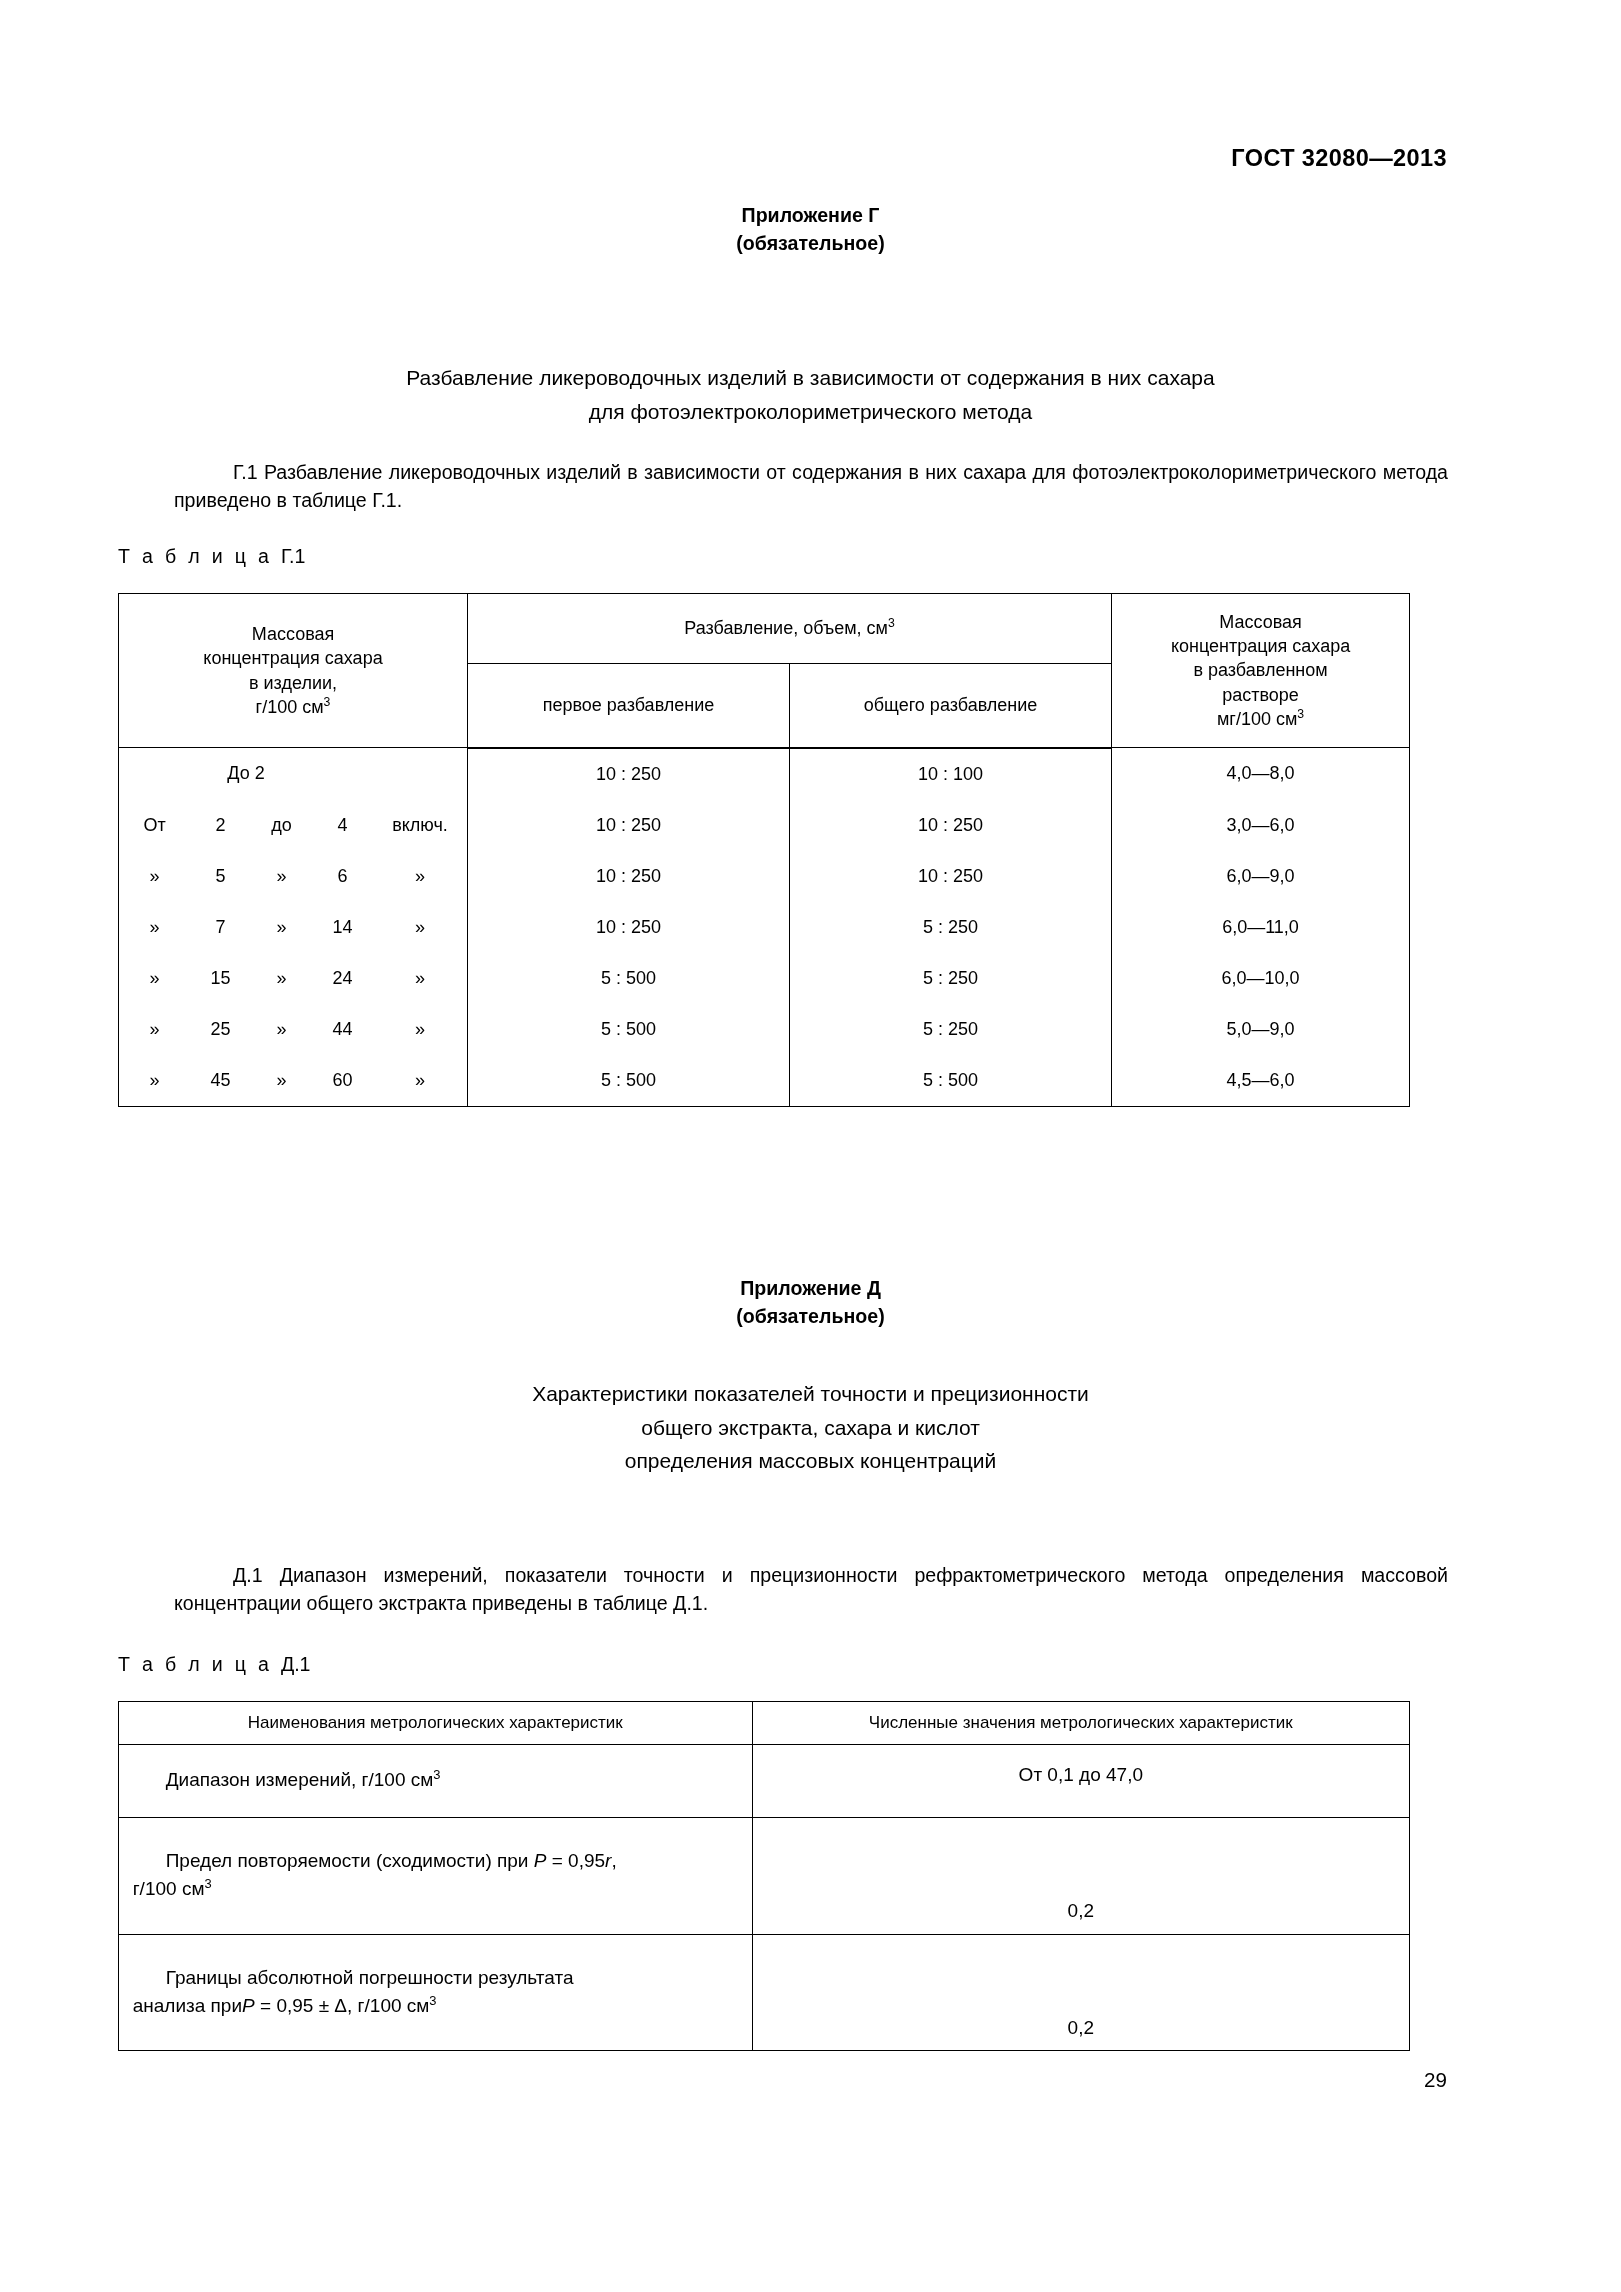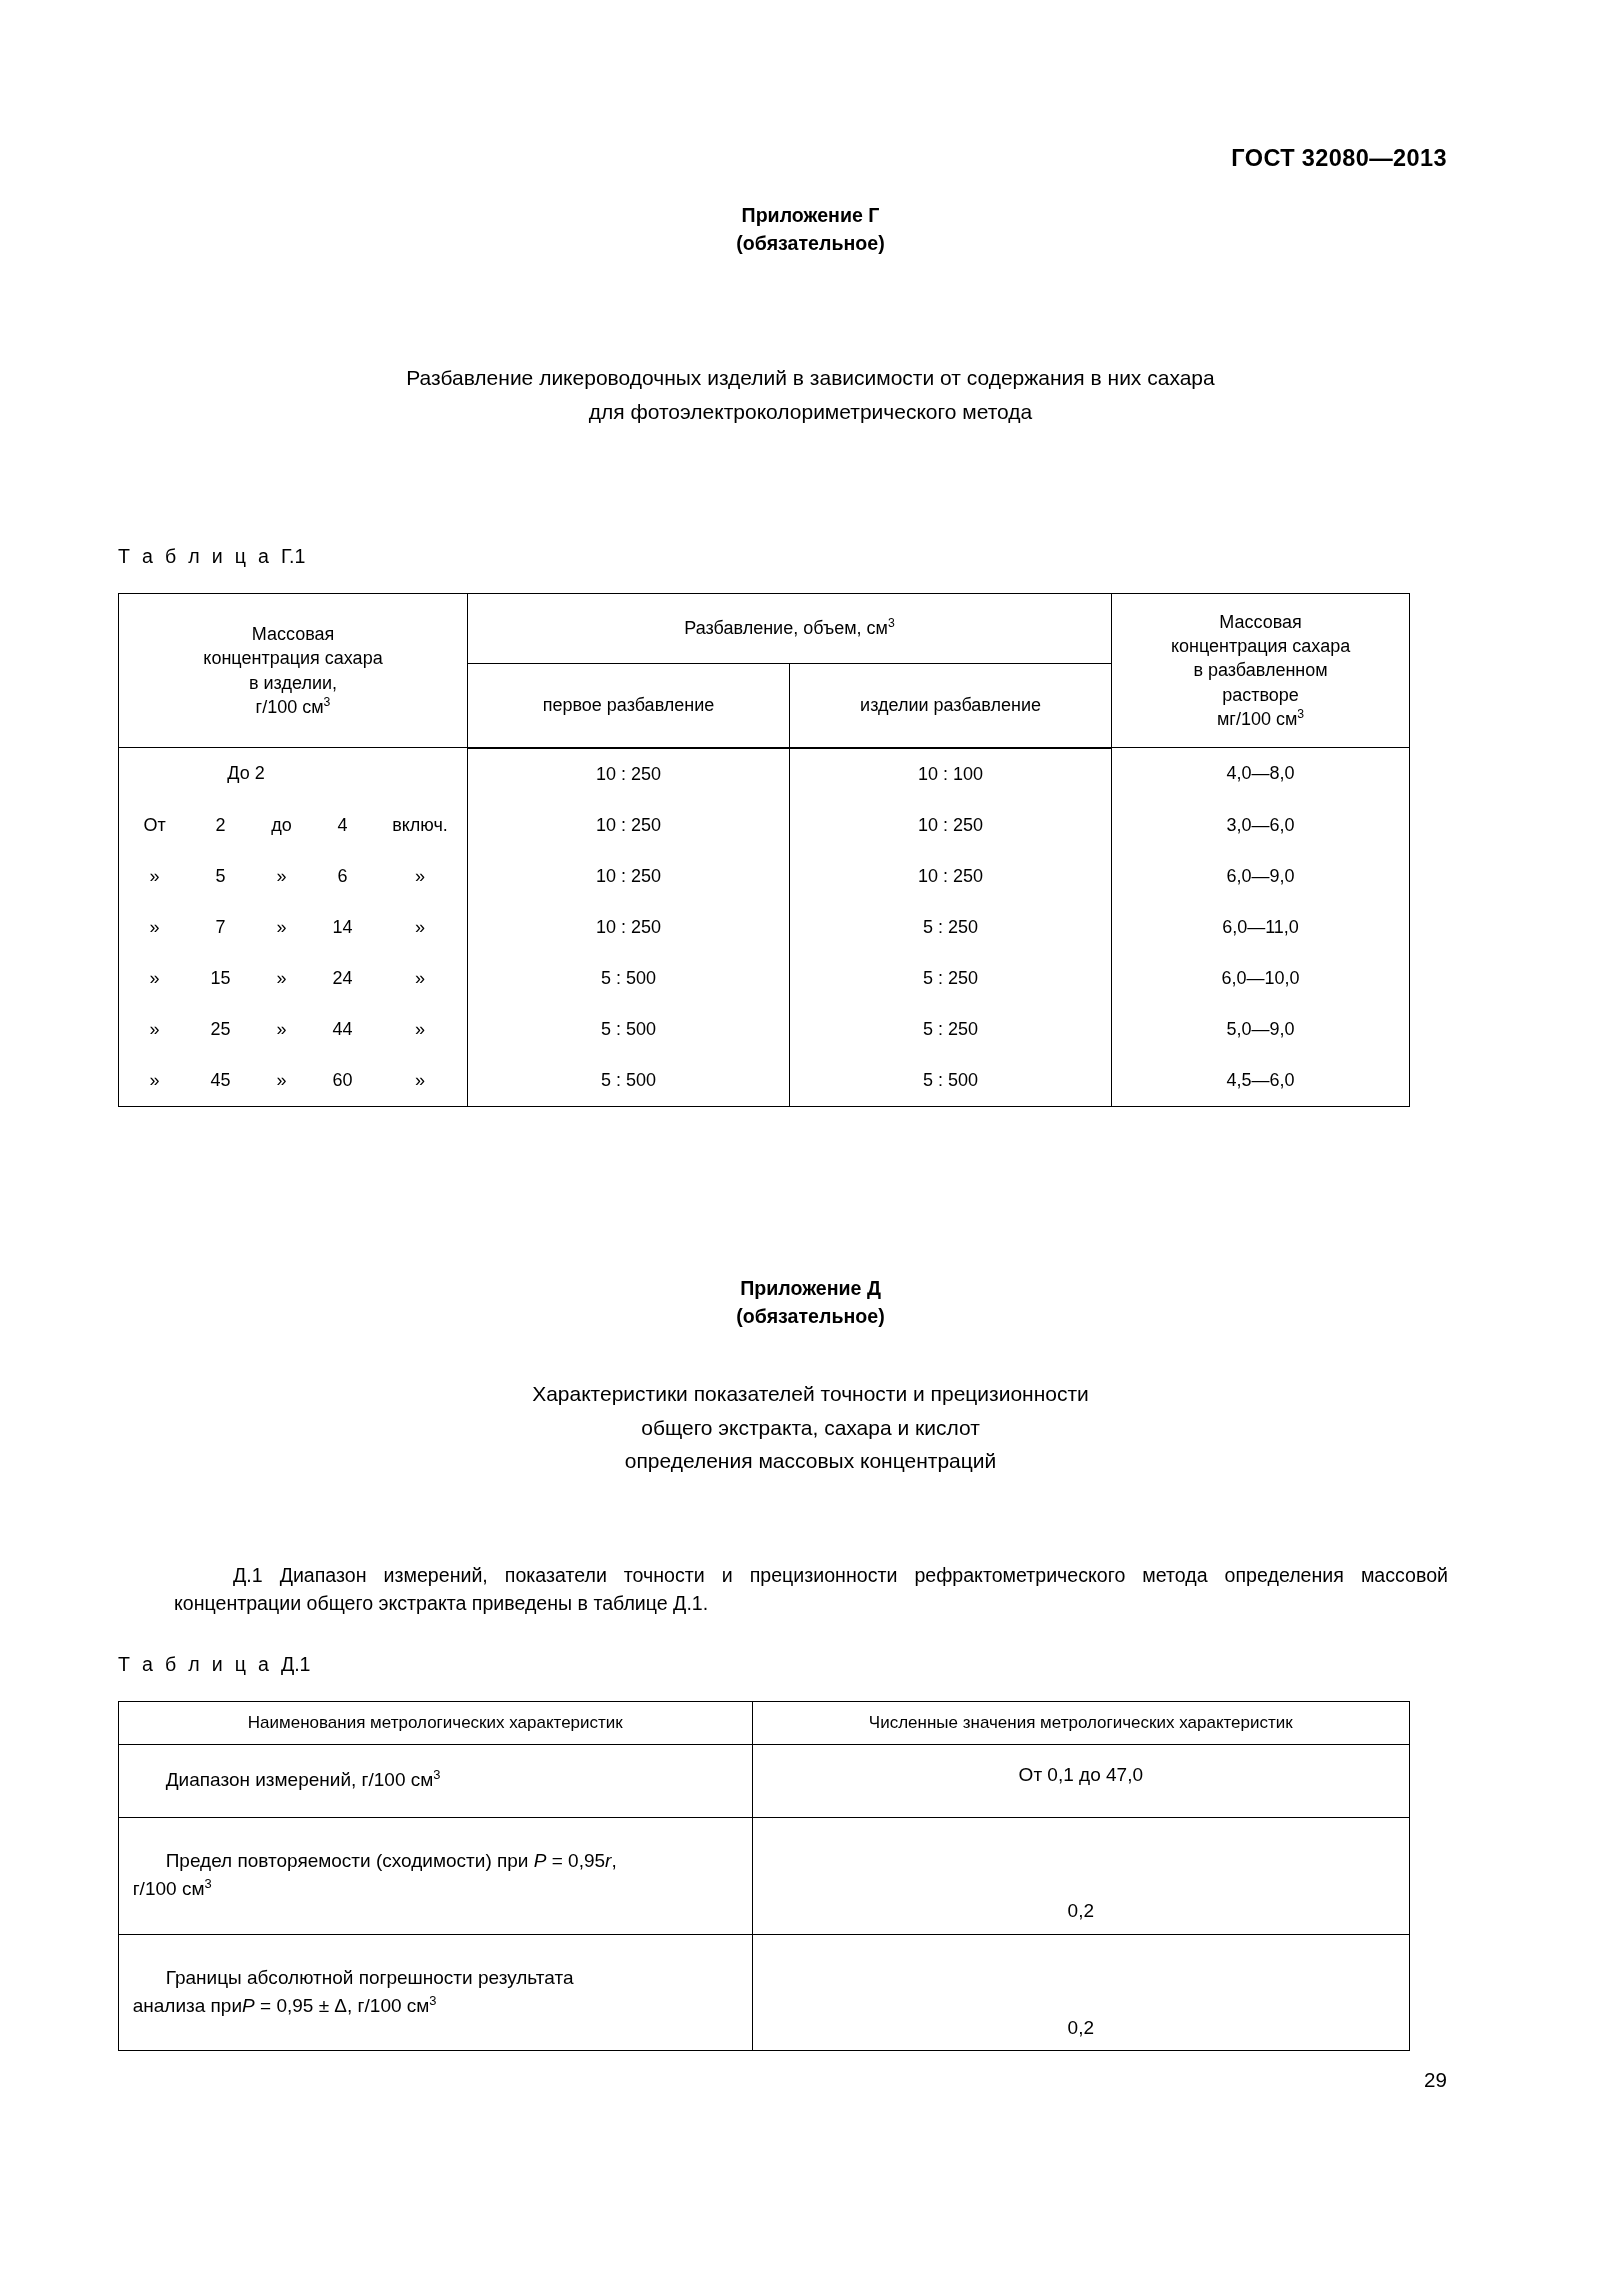--- a/index.html
+++ b/index.html
@@ -176,20 +176,21 @@
   <div class="appendix-head" style="top:201px;">
     <span class="l1">Приложение Г</span>
     <span class="l2">(обязательное)</span>
   </div>
 
   <div class="section-title" style="top:361px;">
     <span>Разбавление ликероводочных изделий в зависимости от содержания в них сахара</span>
     <span>для фотоэлектроколориметрического метода</span>
   </div>
 
+  <div class="para" style="top:459px;">Г.1 Разбавление ликероводочных изделий в зависимости от содержания в них сахара для фотоэлектроколориметрического метода приведено в таблице Г.1.</div>
 
   <div class="table-caption" style="top:545px;">
     <span>Т а б л и ц а </span><span class="num">Г.1</span>
   </div>
 
   <table class="gost" id="table-g1">
     <thead>
       <tr>
         <th class="hcell" rowspan="2" style="width:294px;">
           <span>Массовая</span><br>
@@ -203,21 +204,21 @@
         <th class="hcell" rowspan="2" style="width:312px;">
           <span>Массовая</span><br>
           <span>концентрация сахара</span><br>
           <span>в разбавленном</span><br>
           <span>растворе</span><br>
           <span>мг/100 см</span><span class="sup">3</span>
         </th>
       </tr>
       <tr>
         <th class="hcell thick-bottom" style="width:343px;height:71px;">первое разбавление</th>
-        <th class="hcell thick-bottom" style="width:343px;">изделии разбавление</th>
+        <th class="hcell thick-bottom" style="width:343px;">общего разбавление</th>
       </tr>
     </thead>
     <tbody id="table-g1-body">
         <tr>
           <td class="range-cell">
             <div class="range-single">До 2</div>
           </td>
           <td class="body-cell">10 : 250</td>
           <td class="body-cell">10 : 100</td>
           <td class="body-cell">4,0—8,0</td>

